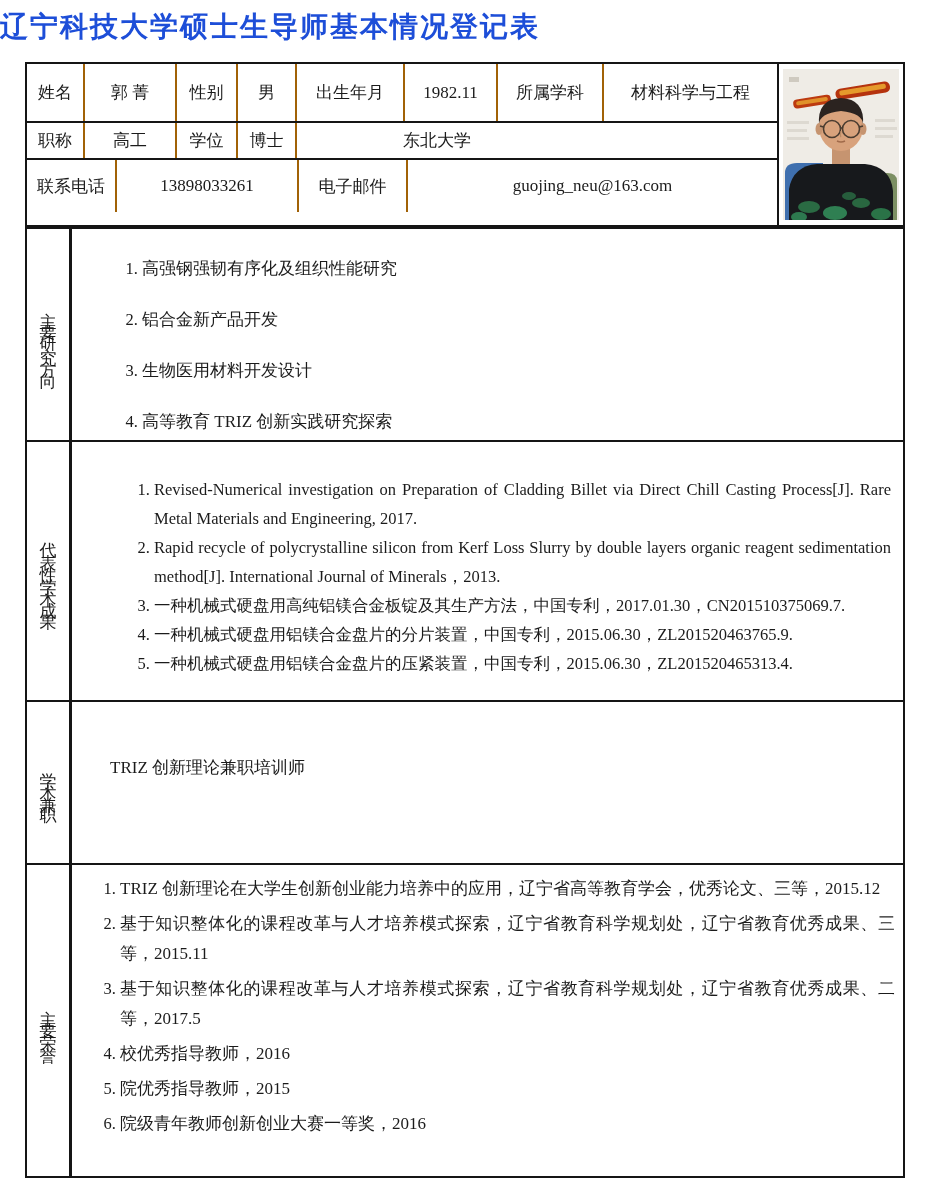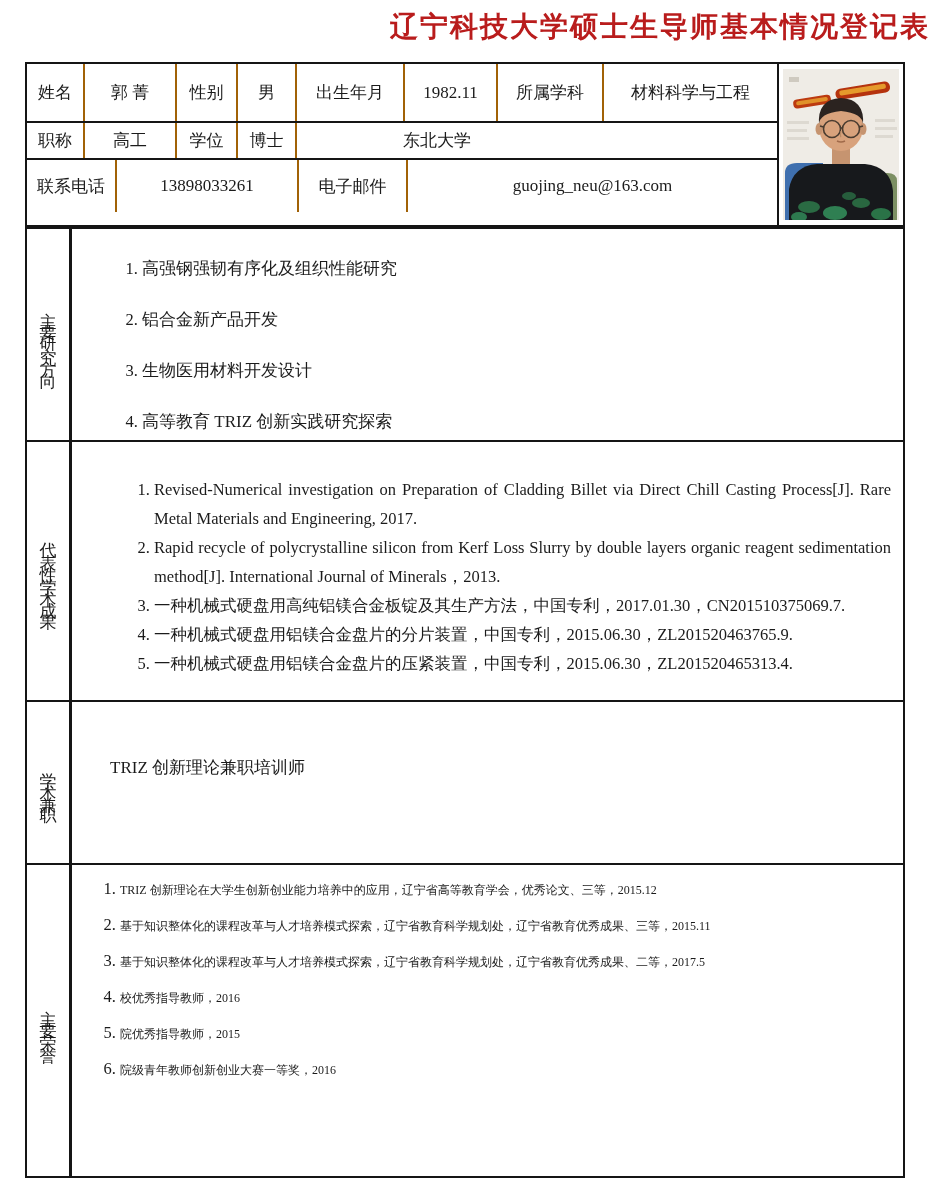--- a/index.html
+++ b/index.html
@@ -6,23 +6,23 @@
   .page{
     position:relative;
     width:930px;height:1200px;
     background:#ffffff;
     font-family:"Liberation Serif","DejaVu Serif",serif;
     color:#1b1b1b;
     overflow:hidden;
   }
   .doc-title{
     position:absolute;top:8px;left:0;width:100%;
-    text-align:right;
+    text-align:left;
     font-size:28px;font-weight:bold;letter-spacing:2px;
-    color:#b91c1c;
+    color:#1d4ed8;
   }
   
   .info-table{
     position:absolute;left:25px;top:62px;
     width:880px;height:165px;
     border:2px solid #151515;
     box-sizing:border-box;
   }
   .info-row{display:flex;width:750px;box-sizing:border-box;}
   .info-row.r1{height:59px;}
@@ -77,21 +77,21 @@
   
   .s1 .content ol{margin:28px 0 0 0;padding:0 10px 0 70px;}
   .s1 .content li{font-size:17px;margin-bottom:28px;}
   
   .s2 .content ol{margin:33px 0 4px 0;padding:0 12px 0 82px;}
   .s2 .content li{font-size:16.5px;line-height:29px;text-align:justify;}
   
   .s3 .content .plain-line{padding:54px 0 0 38px;font-size:17px;}
   
   .s4 .content ol{margin:9px 0 0 0;padding:0 8px 0 48px;}
-  .s4 .content li{font-size:12px;line-height:30px;text-align:justify;margin-bottom:5px;}
+  .s4 .content li{font-size:17px;line-height:30px;text-align:justify;margin-bottom:5px;}
   li::marker{font-size:16.5px;}
 </style>
 </head>
 <body>
 
 <div class="page">
 
   <div class="doc-title">辽宁科技大学硕士生导师基本情况登记表</div>
 
   <div class="info-table">

